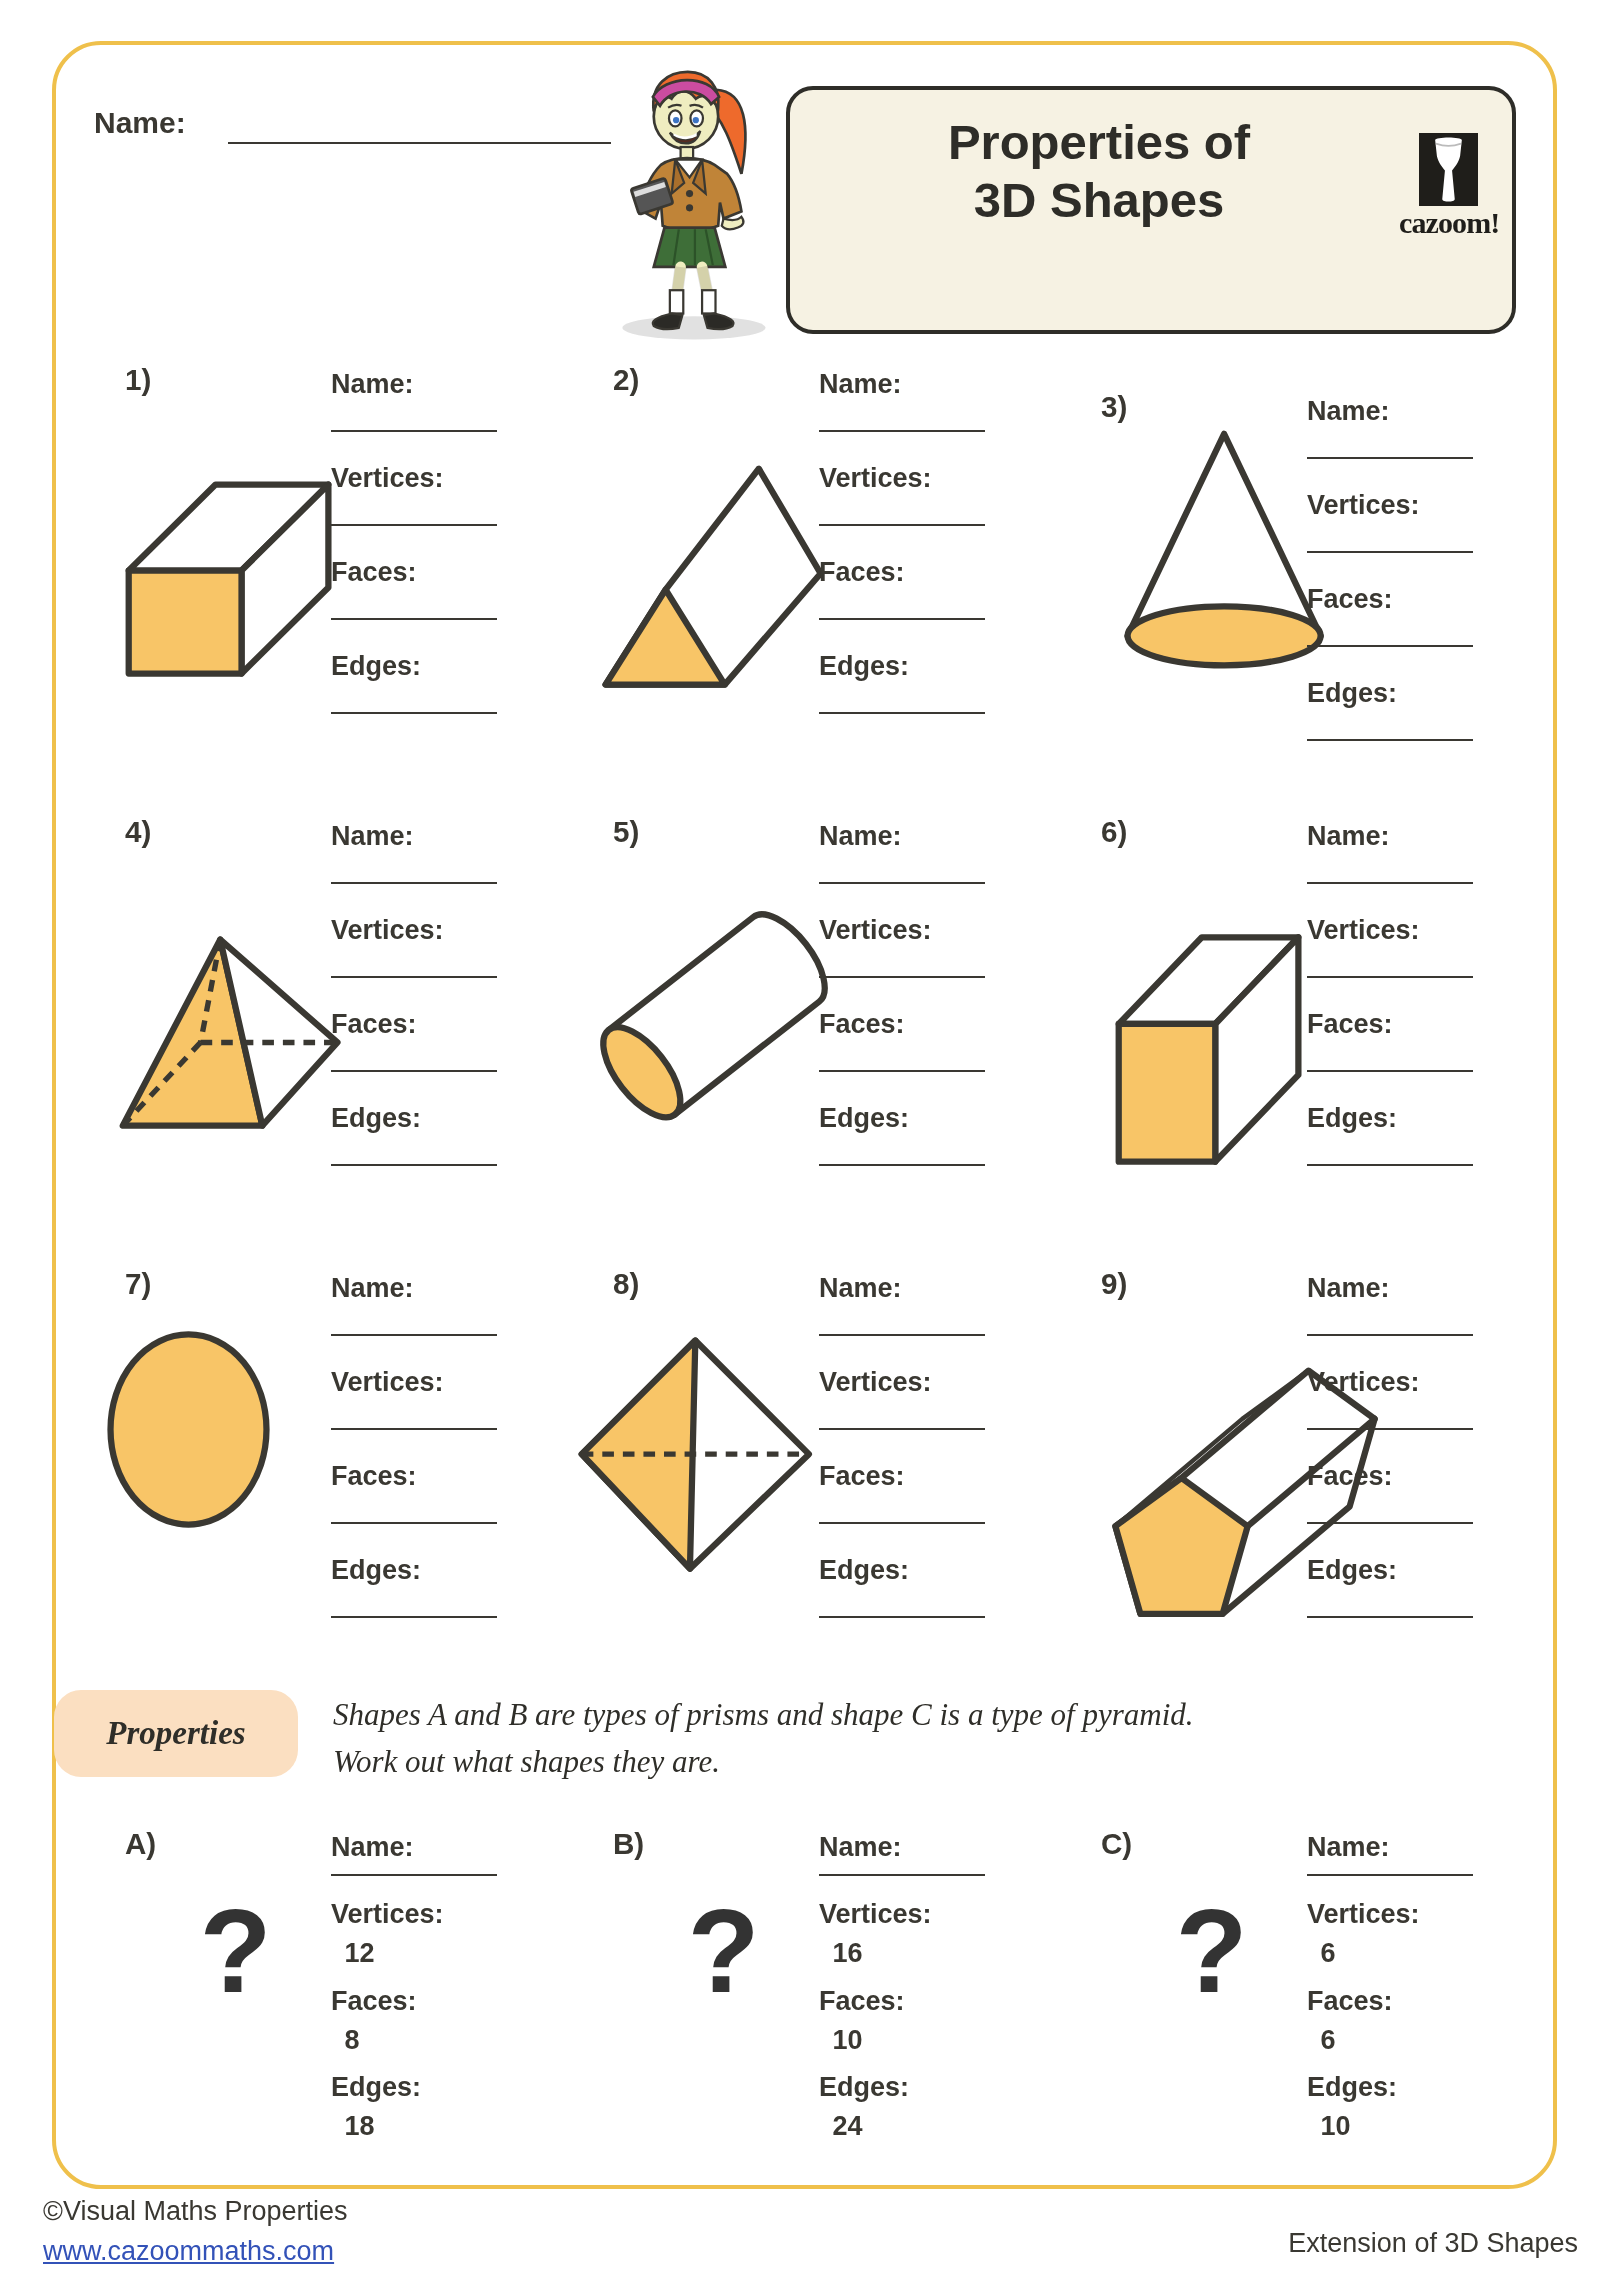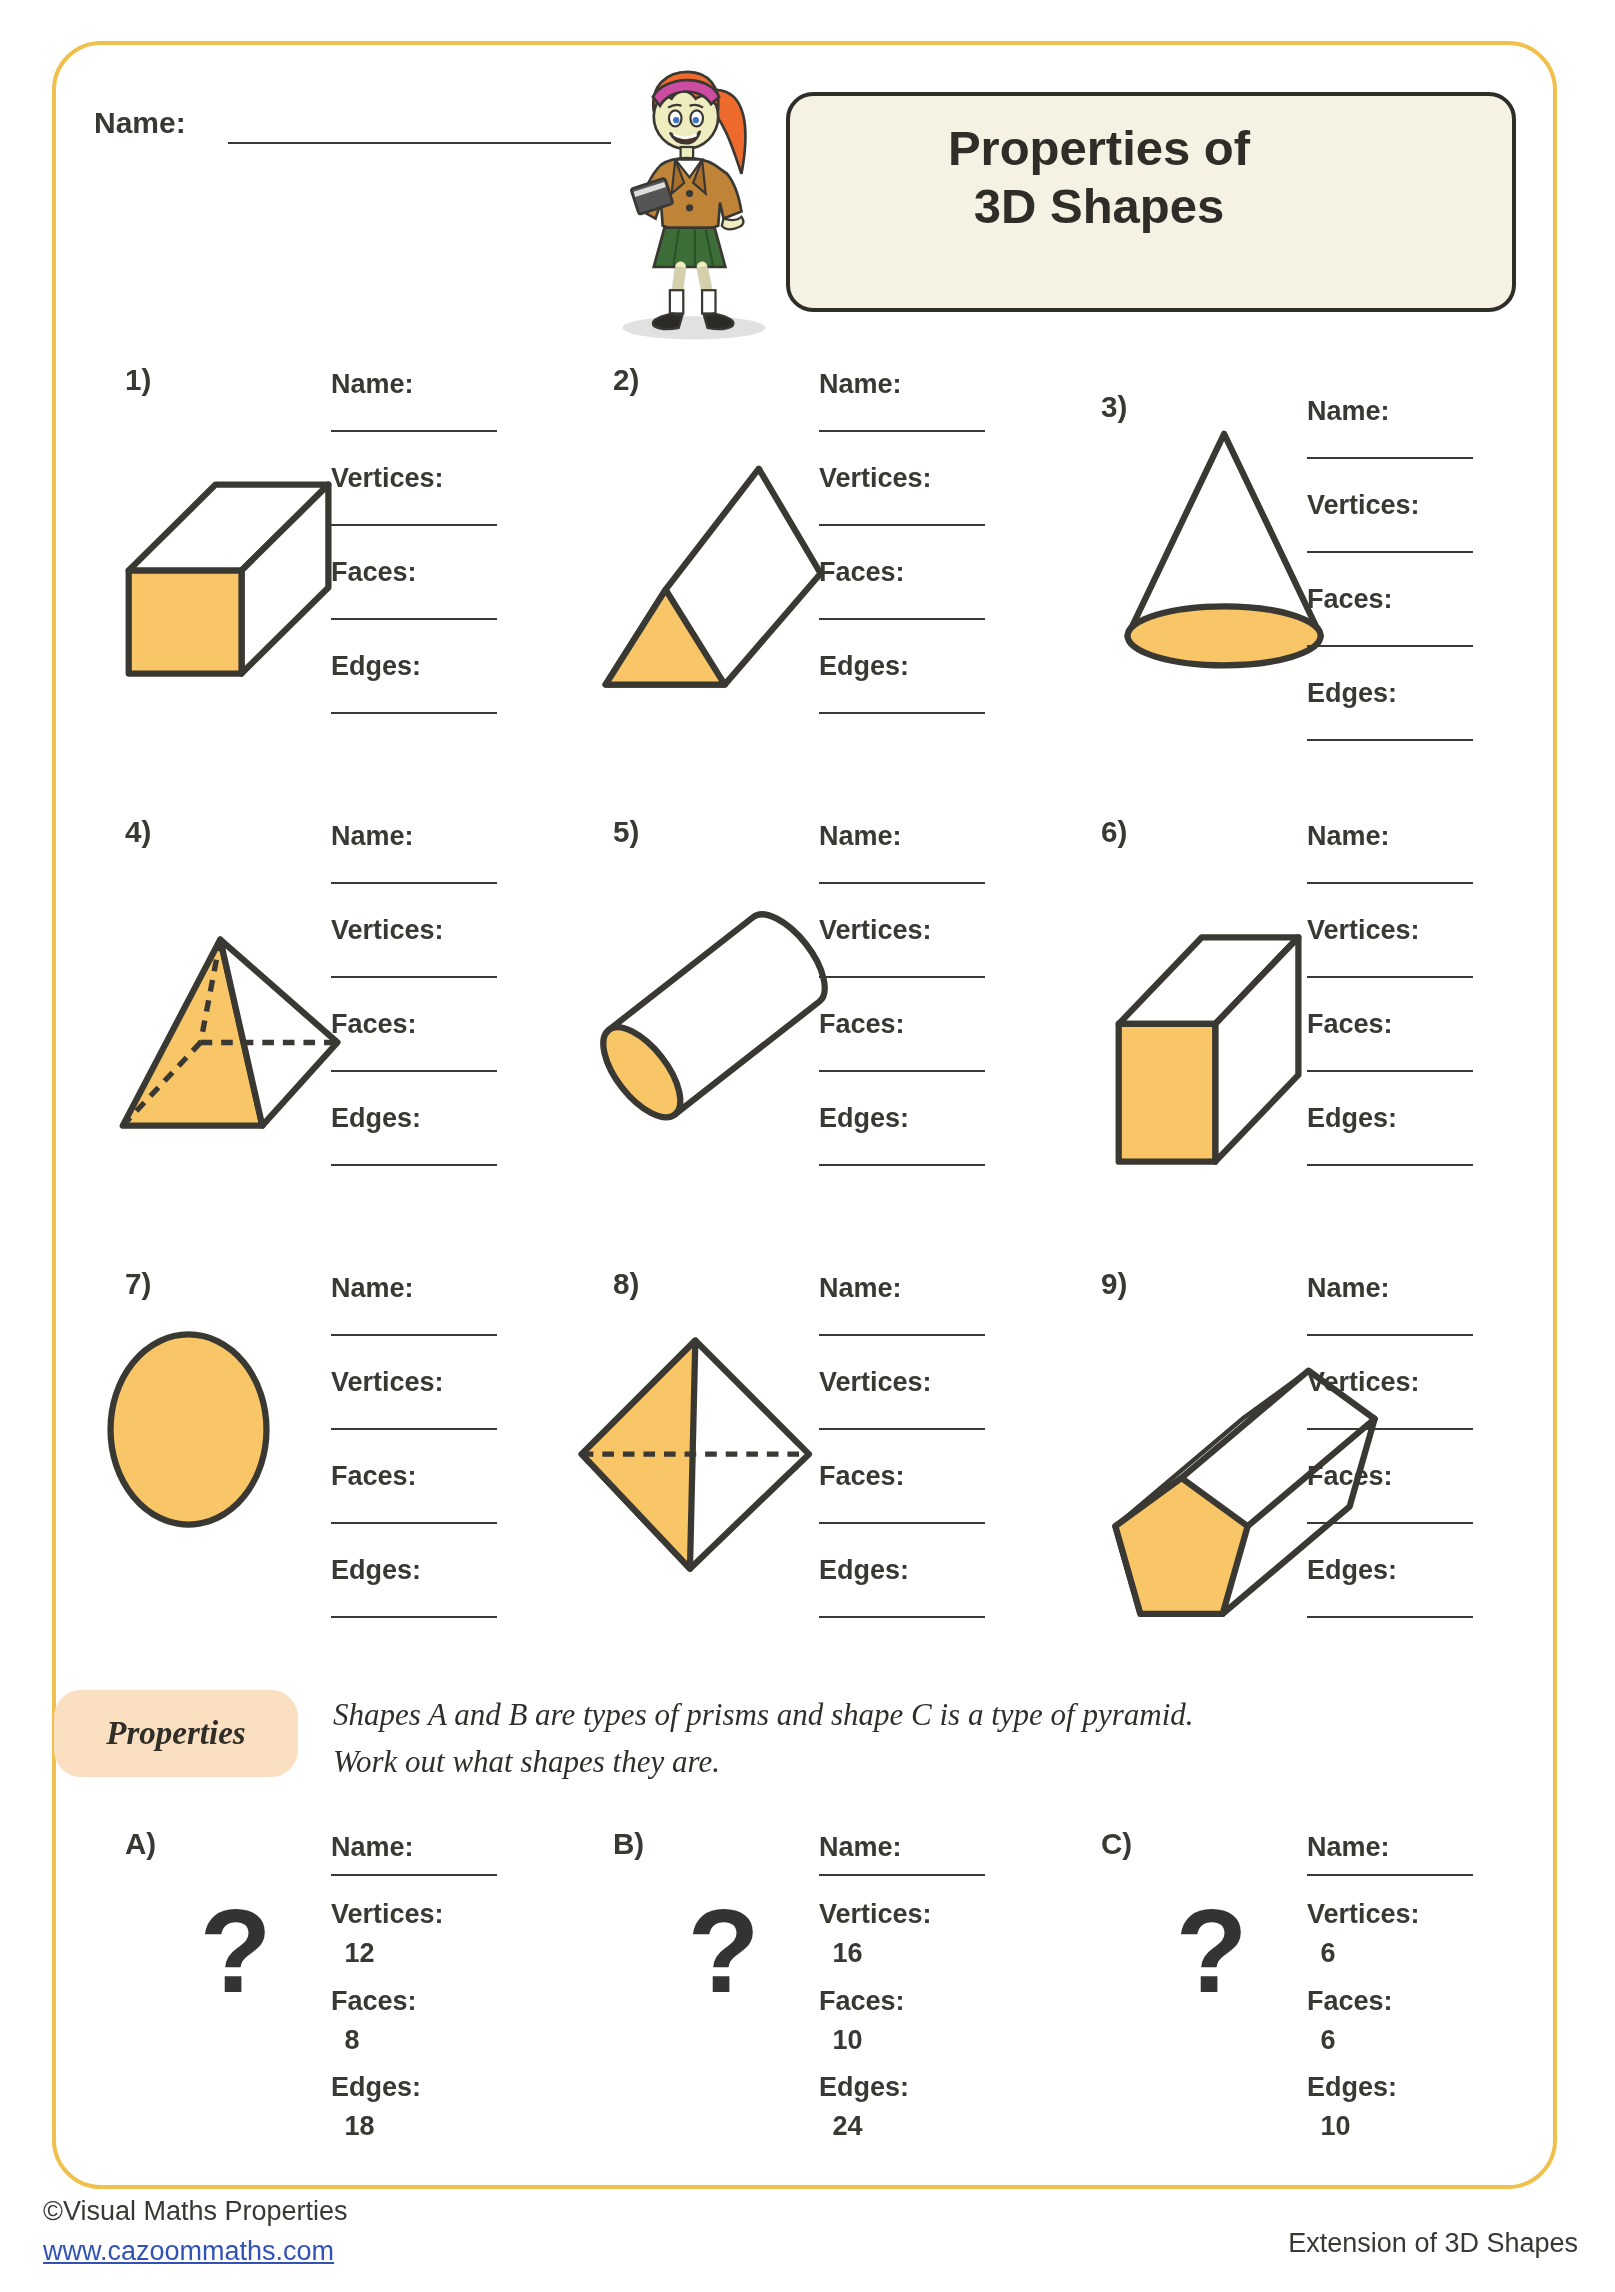--- a/index.html
+++ b/index.html
@@ -17,21 +17,21 @@
   .page-border{position:absolute;left:52px;top:41px;width:1505px;height:2148px;
     border:4.5px solid var(--accent-yellow);border-radius:49px;}
   
   .id-fields{position:absolute;left:94px;top:106px;}
   .field{position:relative;height:64px;width:519px;}
   .flabel{font-size:30px;font-weight:700;}
   .fline{position:absolute;left:134px;top:36px;width:383px;border-bottom:2.7px solid var(--stroke-dark);}
   
   .girl{position:absolute;left:609px;top:59px;}
   
-  .title-box{position:absolute;left:786px;top:92px;width:730px;height:220px;
+  .title-box{position:absolute;left:786px;top:86px;width:730px;height:248px;
     background:var(--title-box-bg);border:4.5px solid #2E2D28;border-radius:27px;}
   .title-lines{position:absolute;left:27px;top:23px;width:564px;text-align:center;
     font-size:49px;font-weight:700;line-height:58px;color:#2E2D28;}
   .logo{position:absolute;left:573px;top:0;width:157px;height:100%;}
   .logo-mark{position:absolute;left:56px;top:43px;width:59px;height:73px;background:#1F1E1A;}
   .logo-word{position:absolute;left:7.2px;top:116px;width:158px;text-align:center;
     font-family:"Liberation Serif",serif;font-weight:700;font-size:30px;letter-spacing:-0.9px;color:#1F1E1A;}
   
   .q{position:absolute;width:488px;height:452px;}
   .q-num{position:absolute;left:40px;top:0;font-size:29.6px;font-weight:700;}
@@ -128,20 +128,29 @@
       <path d="M70,284 q-26,6 -20,14 q10,6 28,2 l4,-14 Z" fill="#2B2A26" stroke="#3A3832" stroke-width="2.5"></path>
       <path d="M118,284 q26,6 20,14 q-10,6 -28,2 l-4,-14 Z" fill="#2B2A26" stroke="#3A3832" stroke-width="2.5"></path>
     </svg>
   </div>
 
   <div class="title-box">
     <div class="title-lines">
       <div>Properties of</div>
       <div>3D Shapes</div>
     </div>
+    <div class="logo">
+      <div class="logo-mark">
+        <svg width="59" height="73" viewBox="0 0 66 82">
+          <path d="M18,8 C18,4 48,4 48,8 L46,26 C44,34 40,38 37,42 L40,74 C40,78 26,78 26,74 L29,42 C26,38 22,34 20,26 Z" fill="#fff"></path>
+          <path d="M19,12 q14,5 28,0" stroke="#bbb" stroke-width="2" fill="none"></path>
+        </svg>
+      </div>
+      <div class="logo-word">cazoom!</div>
+    </div>
   </div>
 
   <section class="q" style="left:85px;top:363px;">
     <div class="q-num">1)</div>
     <div class="q-shape" style="left:40px;top:118px;">
       <svg width="208" height="197" viewBox="0 0 232 220">
         <polygon class="fill-w s" points="4,100 101,4 227,4 130,100"></polygon>
         <polygon class="fill-w s" points="130,100 227,4 227,119 130,215"></polygon>
         <polygon class="fill-y s" points="4,100 130,100 130,215 4,215"></polygon>
       </svg>

